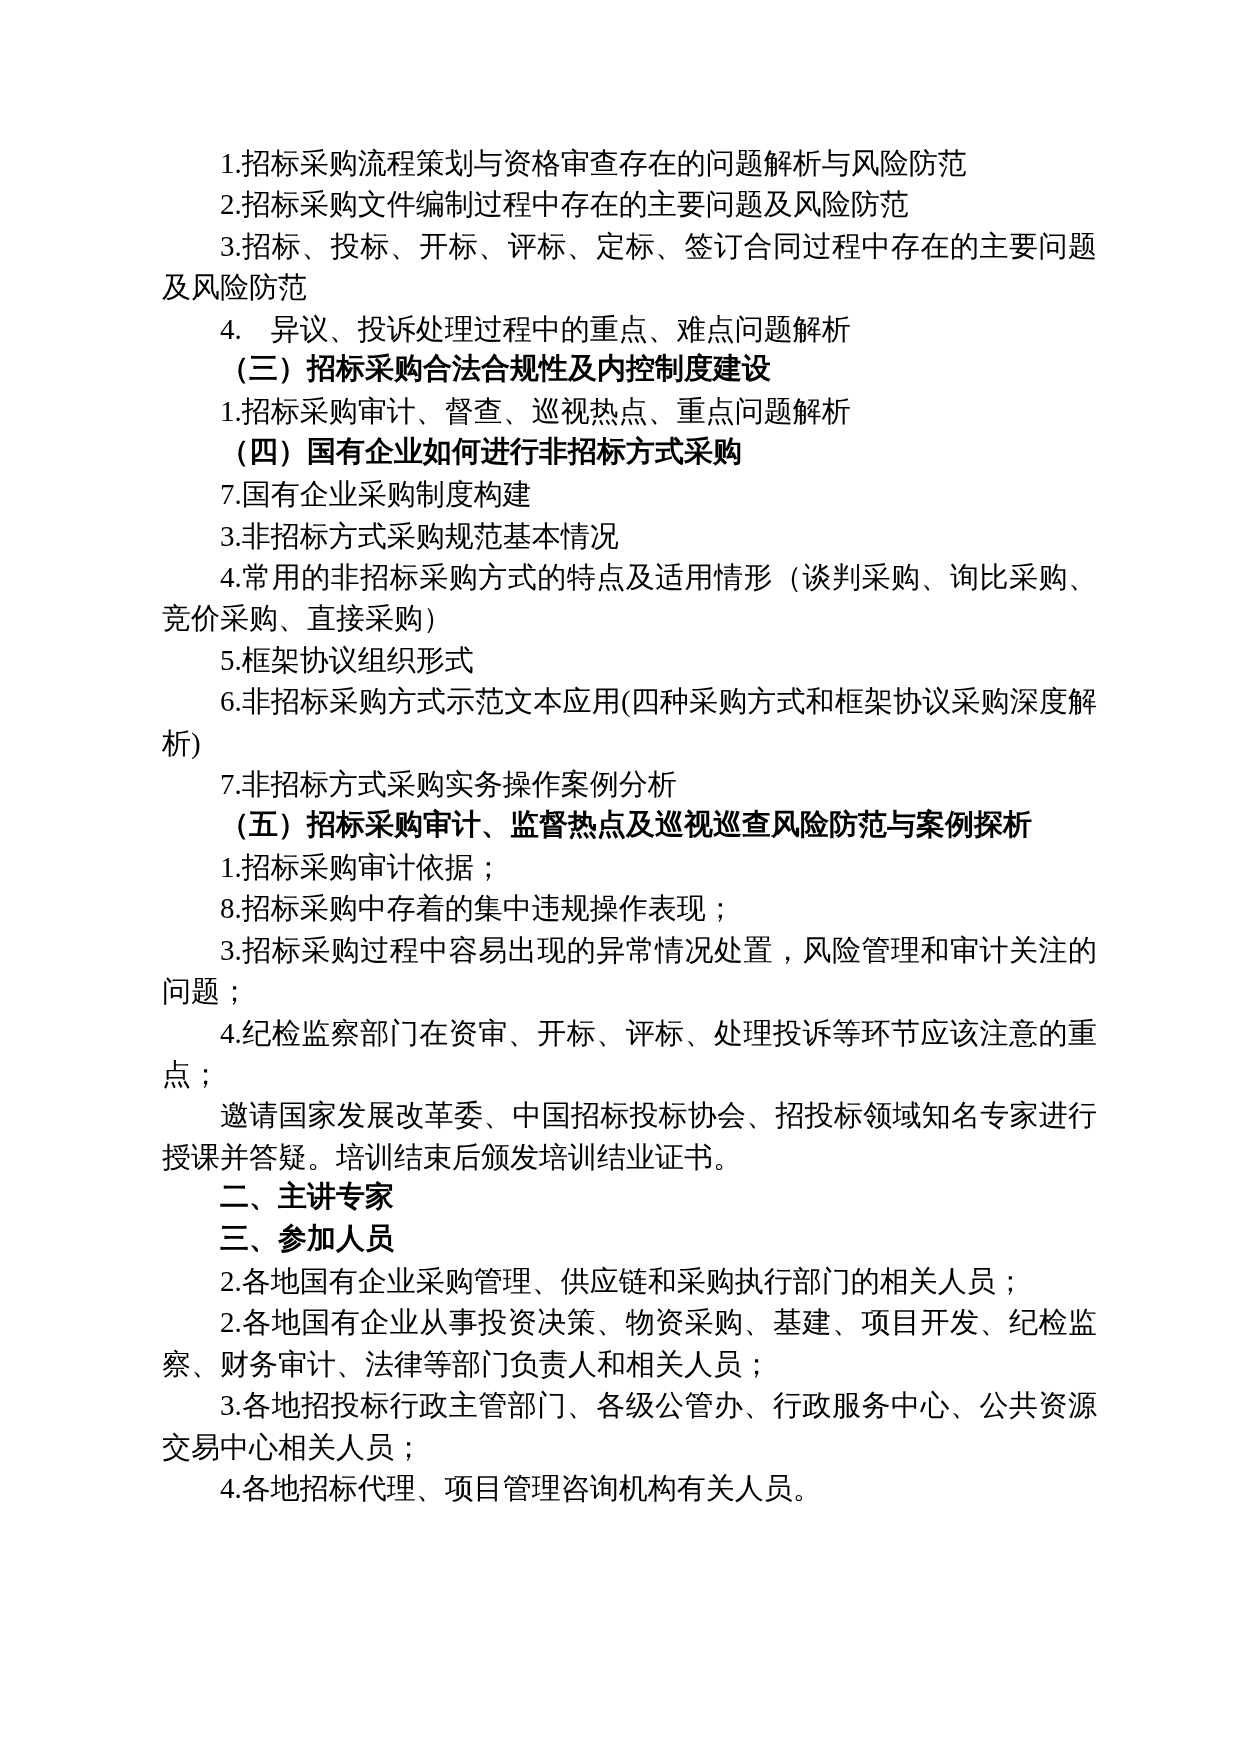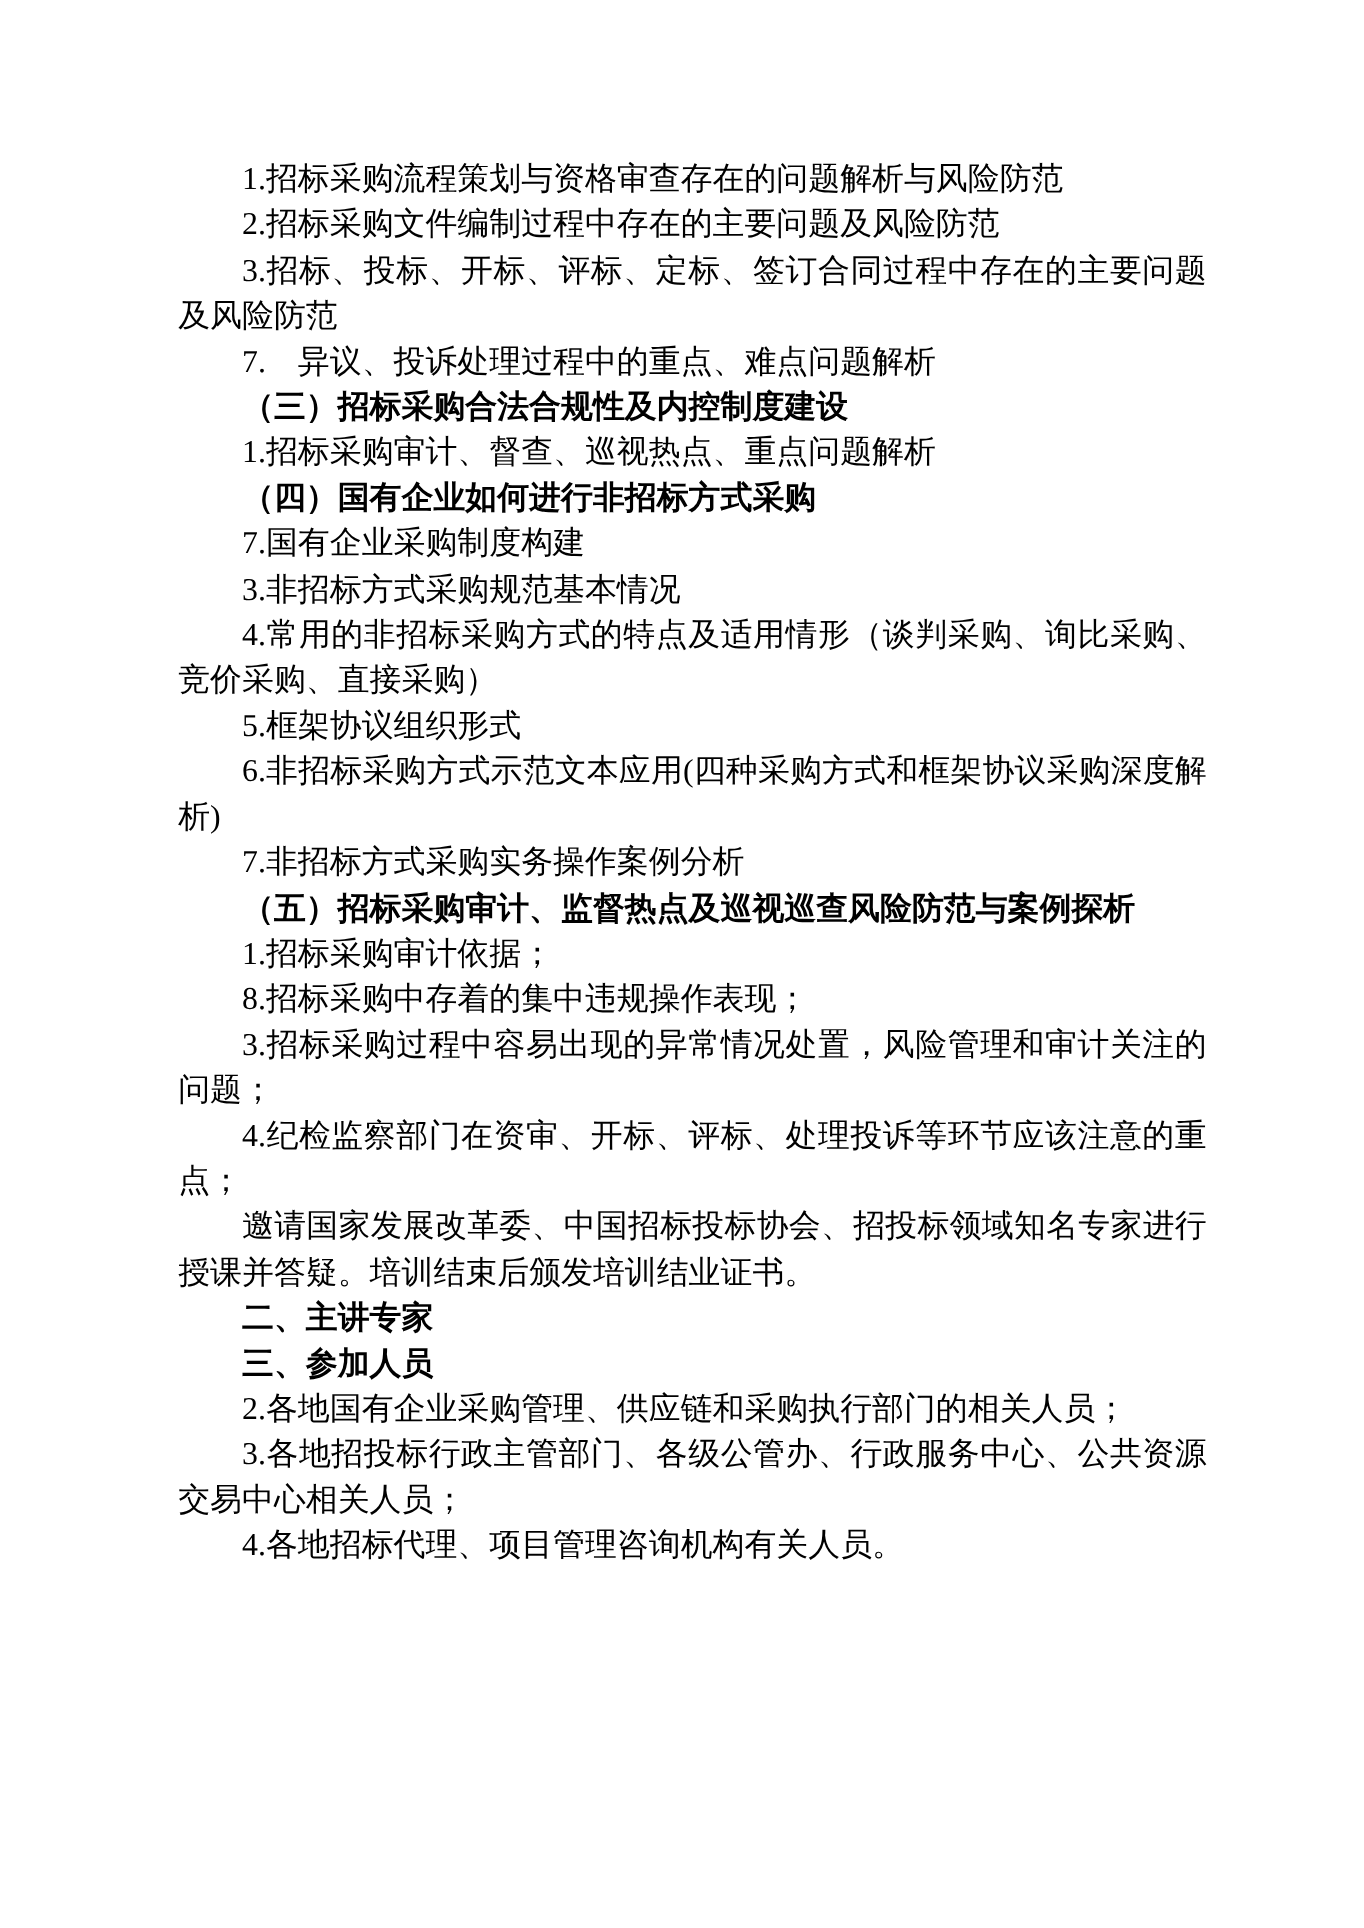--- a/index.html
+++ b/index.html
@@ -21,46 +21,47 @@
     line-height: 41.4px;
     text-align: justify;
   }
   .doc p {
     margin: 0;
     padding: 0;
     text-indent: 2em;
   }
   .doc p.heading {
     font-weight: bold;
-    font-family: Liberation Serif, serif;
+    font-family: Liberation Mono, monospace;
   }
 </style>
 </head>
 <body>
 
 <div class="page" style="background: rgb(255, 255, 255);">
   <main class="doc" id="doc" style="color: rgb(0, 0, 0);">
       <p class="para body">1.招标采购流程策划与资格审查存在的问题解析与风险防范</p>
       <p class="para body">2.招标采购文件编制过程中存在的主要问题及风险防范</p>
       <p class="para body">3.招标、投标、开标、评标、定标、签订合同过程中存在的主要问题及风险防范</p>
-      <p class="para body">7.　异议、投诉处理过程中的重点、难点问题解析</p>
+      <p class="para body">4.　异议、投诉处理过程中的重点、难点问题解析</p>
       <p class="para heading">（三）招标采购合法合规性及内控制度建设</p>
       <p class="para body">1.招标采购审计、督查、巡视热点、重点问题解析</p>
       <p class="para heading">（四）国有企业如何进行非招标方式采购</p>
       <p class="para body">7.国有企业采购制度构建</p>
       <p class="para body">3.非招标方式采购规范基本情况</p>
       <p class="para body">4.常用的非招标采购方式的特点及适用情形（谈判采购、询比采购、竞价采购、直接采购）</p>
       <p class="para body">5.框架协议组织形式</p>
       <p class="para body">6.非招标采购方式示范文本应用(四种采购方式和框架协议采购深度解析)</p>
       <p class="para body">7.非招标方式采购实务操作案例分析</p>
       <p class="para heading">（五）招标采购审计、监督热点及巡视巡查风险防范与案例探析</p>
       <p class="para body">1.招标采购审计依据；</p>
       <p class="para body">8.招标采购中存着的集中违规操作表现；</p>
       <p class="para body">3.招标采购过程中容易出现的异常情况处置，风险管理和审计关注的问题；</p>
       <p class="para body">4.纪检监察部门在资审、开标、评标、处理投诉等环节应该注意的重点；</p>
       <p class="para body">邀请国家发展改革委、中国招标投标协会、招投标领域知名专家进行授课并答疑。培训结束后颁发培训结业证书。</p>
       <p class="para heading">二、主讲专家</p>
       <p class="para heading">三、参加人员</p>
       <p class="para body">2.各地国有企业采购管理、供应链和采购执行部门的相关人员；</p>
+      <p class="para body">2.各地国有企业从事投资决策、物资采购、基建、项目开发、纪检监察、财务审计、法律等部门负责人和相关人员；</p>
       <p class="para body">3.各地招投标行政主管部门、各级公管办、行政服务中心、公共资源交易中心相关人员；</p>
       <p class="para body">4.各地招标代理、项目管理咨询机构有关人员。</p>
     </main>
 </div>
 
 </body></html>

